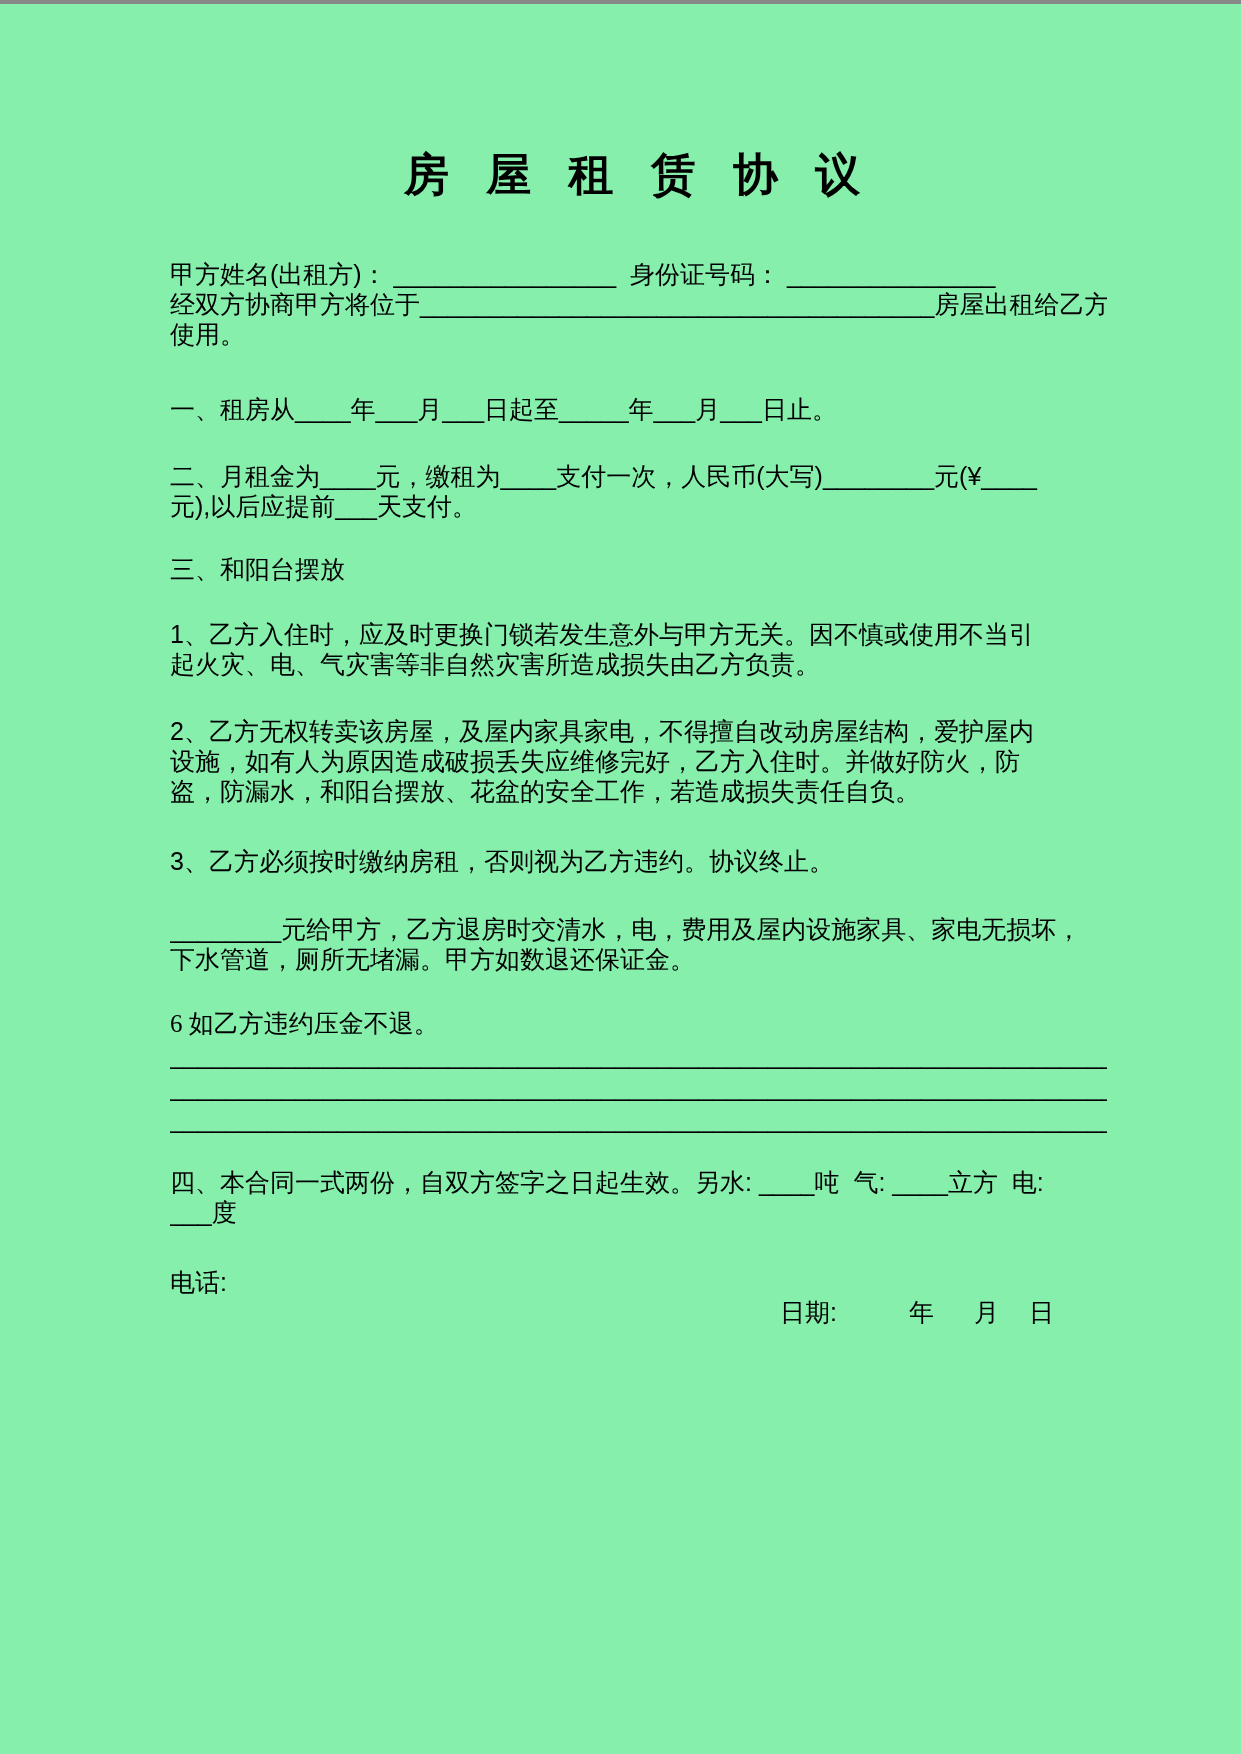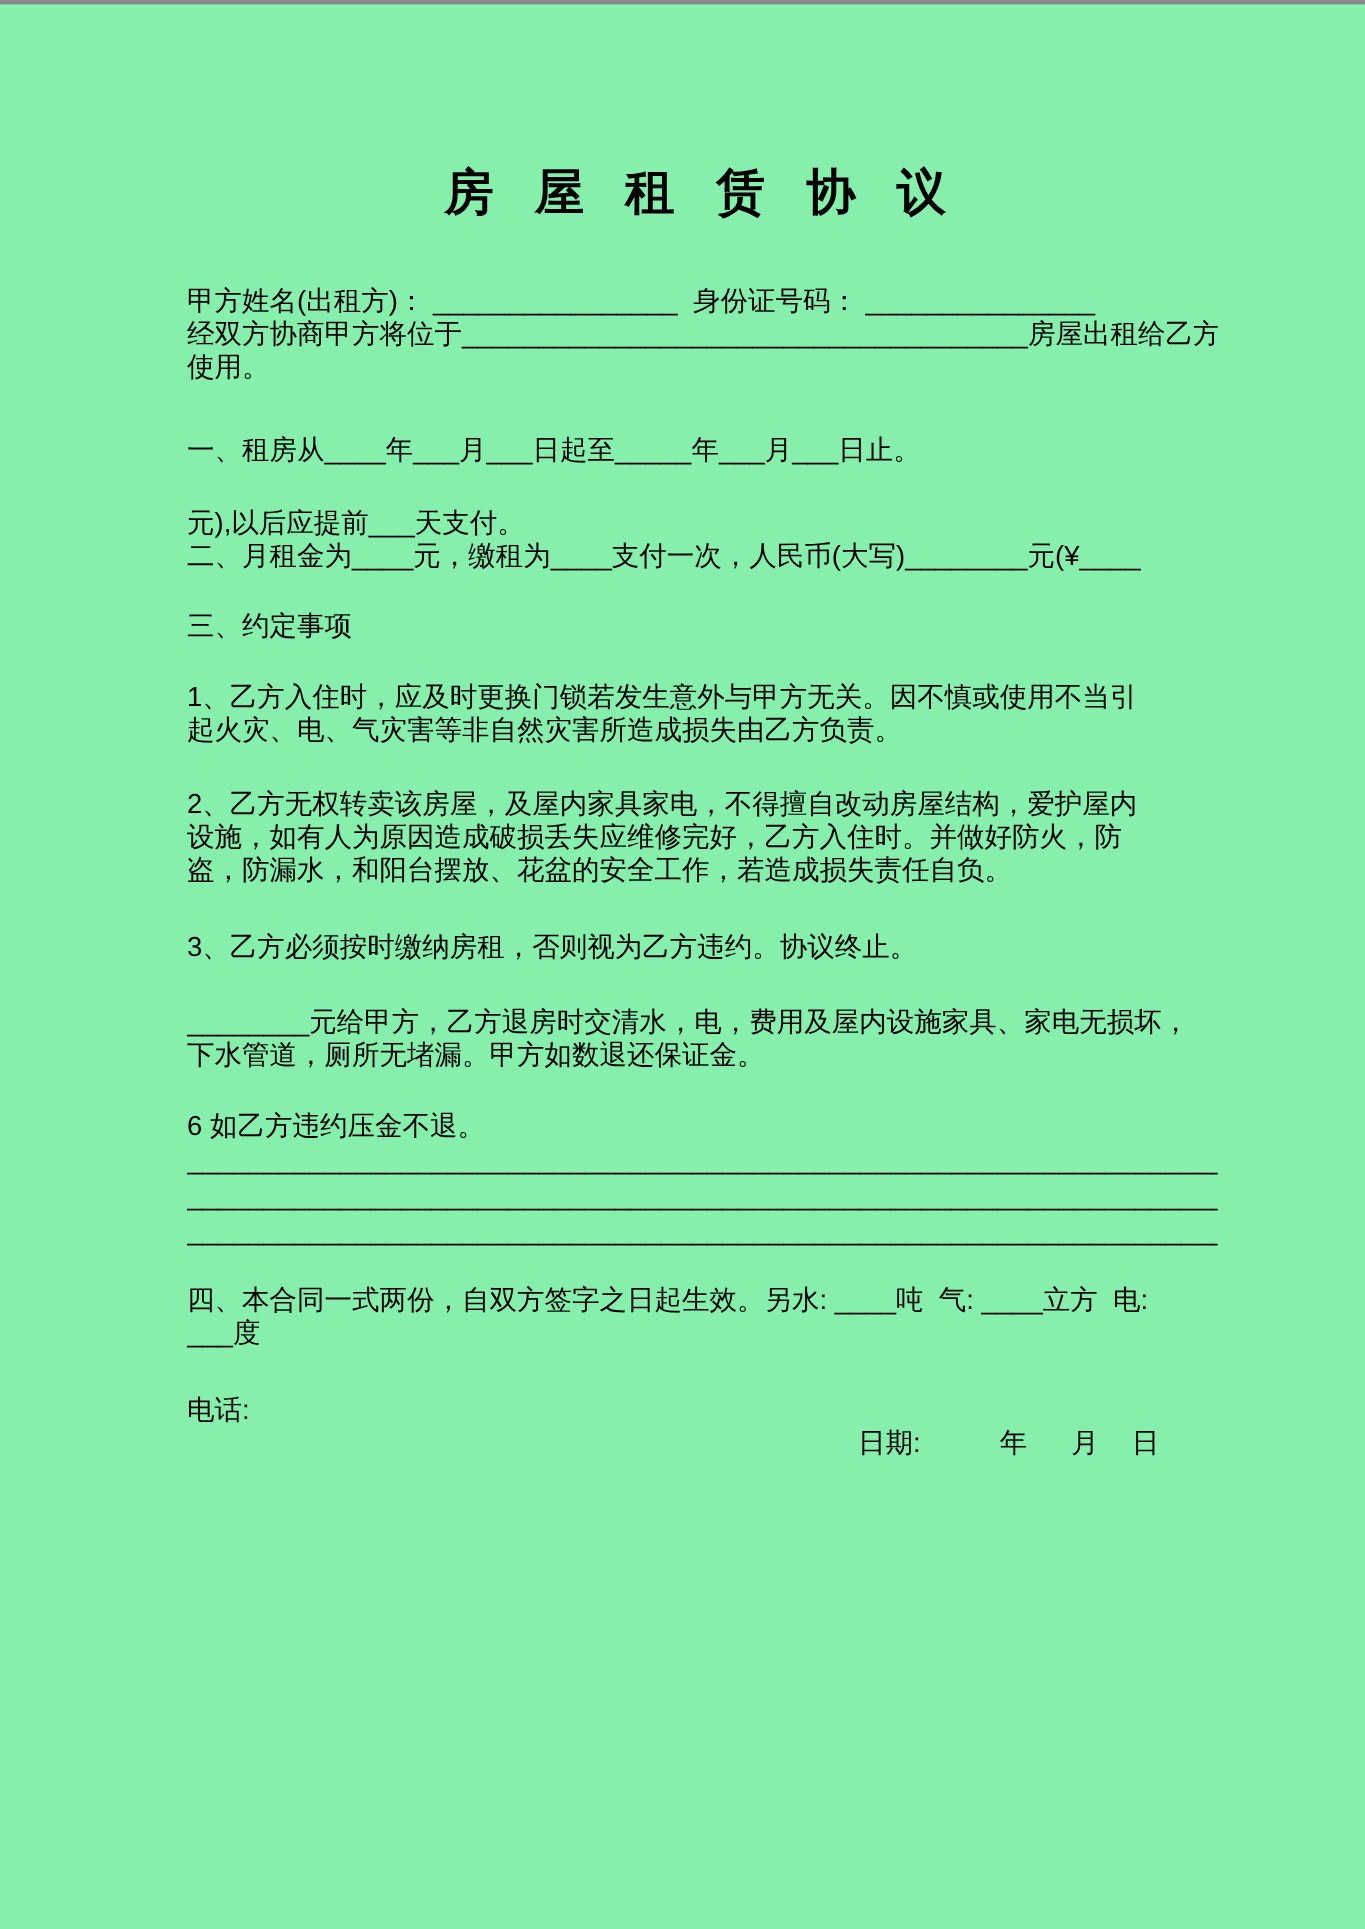--- a/index.html
+++ b/index.html
@@ -37,21 +37,21 @@
   .remarks .line{height:32px;line-height:32px;}
   .m-parties{margin-top:53px;}
   .m-term{margin-top:45px;}
   .m-rent{margin-top:37px;}
   .m-items-heading{margin-top:33px;}
   .m-item1{margin-top:35px;}
   .m-item2{margin-top:37px;}
   .m-item3{margin-top:40px;}
   .m-item4{margin-top:38px;}
   .m-item5{margin-top:38px;}
-  .m-item6{margin-top:35px;}
+  .m-item6{margin-top:35px;font-family:Liberation Serif, serif;}
   .m-item7{margin-top:39px;}
   .m-remarks{margin-top:0;}
   .m-copies{margin-top:32px;}
   .m-phone{margin-top:40px;}
   .m-date{margin-top:0;}
   .date-line{white-space:pre;overflow:hidden;height:30px;padding-left:610px;}
   .date-line .gap-a{display:inline-block;width:72px;}
   .date-line .gap-b{display:inline-block;width:40px;}
   .date-line .gap-c{display:inline-block;width:30px;}
 </style>
@@ -67,26 +67,26 @@
       <div class="line">甲方姓名(出租方)： ________________  身份证号码： _______________</div>
       <div class="line">经双方协商甲方将位于_____________________________________房屋出租给乙方居住</div>
       <div class="line">使用。</div>
     </div>
 
     <div class="block m-term">
       <div class="line">一、租房从____年___月___日起至_____年___月___日止。</div>
     </div>
 
     <div class="block m-rent">
+      <div class="line">二、月租金为____元，缴租为____支付一次，人民币(大写)________元(¥____</div>
       <div class="line">元),以后应提前___天支付。</div>
-      <div class="line">二、月租金为____元，缴租为____支付一次，人民币(大写)________元(¥____</div>
     </div>
 
     <div class="block m-items-heading">
-      <div class="line">三、约定事项</div>
+      <div class="line">三、和阳台摆放</div>
     </div>
 
     <div class="block m-item1">
       <div class="line">1、乙方入住时，应及时更换门锁若发生意外与甲方无关。因不慎或使用不当引</div>
       <div class="line">起火灾、电、气灾害等非自然灾害所造成损失由乙方负责。</div>
     </div>
 
     <div class="block m-item2">
       <div class="line">2、乙方无权转卖该房屋，及屋内家具家电，不得擅自改动房屋结构，爱护屋内</div>
       <div class="line">设施，如有人为原因造成破损丢失应维修完好，乙方入住时。并做好防火，防</div>

